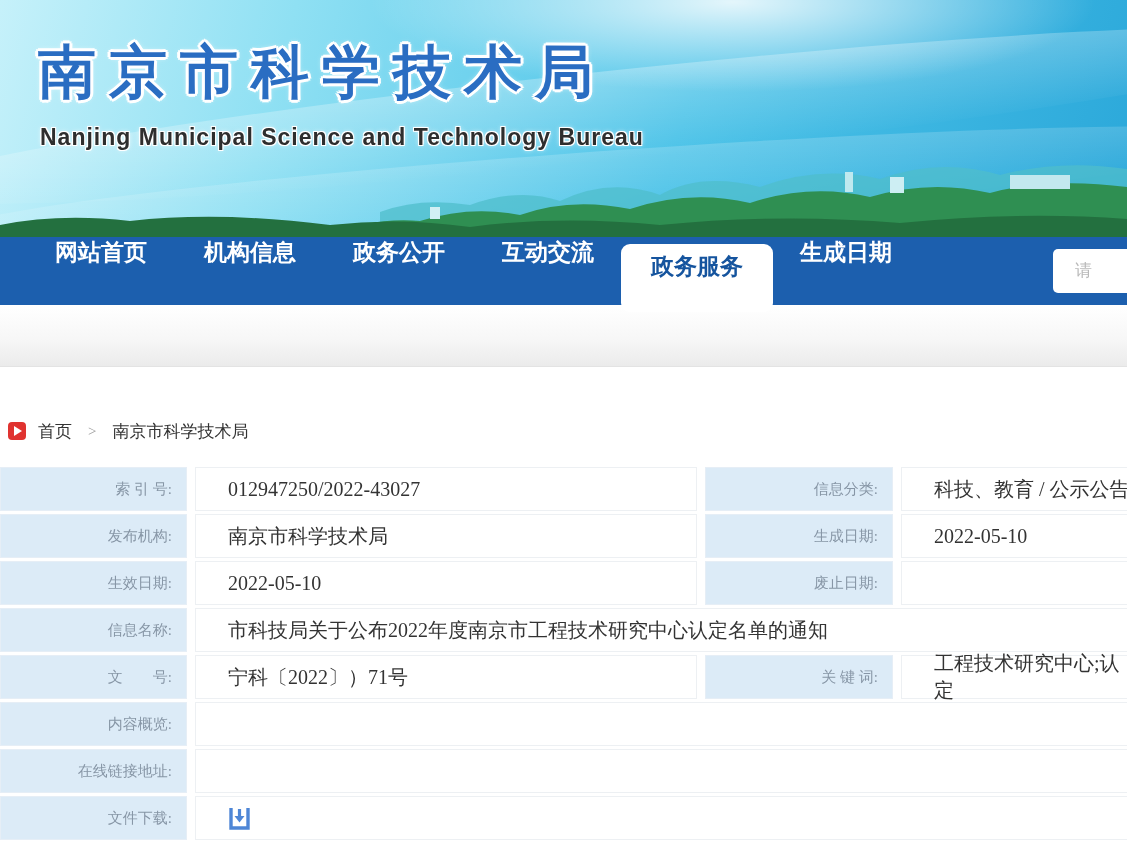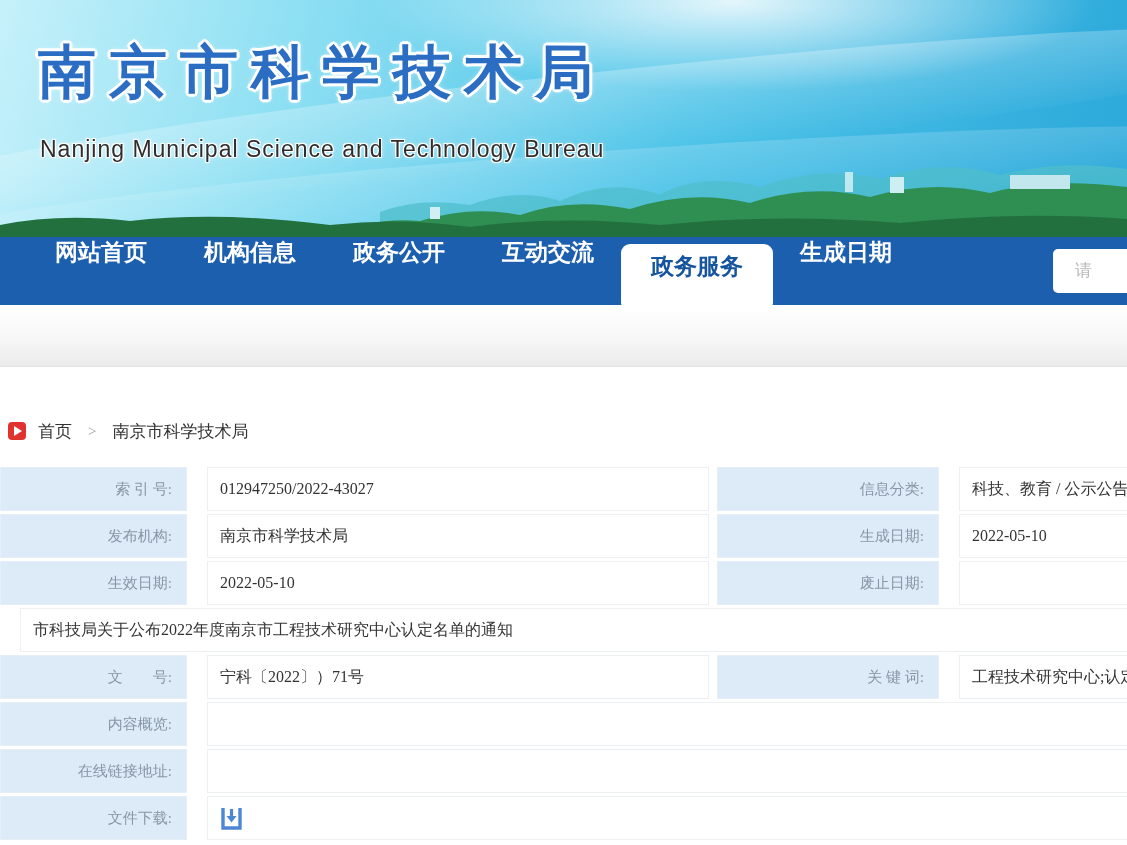--- a/index.html
+++ b/index.html
@@ -29,22 +29,22 @@
     transform:rotate(-4deg); border-radius:50%;
   }
   .banner svg.landscape { position:absolute; left:0; bottom:0; width:100%; height:120px; }
   .banner-title-cn {
     position:absolute; left:38px; top:34px;
     font-size:58px; font-weight:bold; letter-spacing:13px; color:#2a6dc2;
     text-shadow:-2px -2px 0 #fff, 2px -2px 0 #fff, -2px 2px 0 #fff, 2px 2px 0 #fff,
                  0 -3px 0 #fff, 0 3px 0 #fff, -3px 0 0 #fff, 3px 0 0 #fff, 0 0 6px rgba(255,255,255,.9);
   }
   .banner-title-en {
-    position:absolute; left:40px; top:136px;
-    font-size:23px; font-weight:normal; letter-spacing:1px; color:#2e2e2e;
+    position:absolute; left:40px; top:124px;
+    font-size:23px; font-weight:bold; letter-spacing:1px; color:#2e2e2e;
     text-shadow:-1px -1px 0 #fff, 1px -1px 0 #fff, -1px 1px 0 #fff, 1px 1px 0 #fff, 0 0 5px rgba(255,255,255,.9);
   }
 
   
   .topnav {
     position:relative; width:100%; height:68px; background:#1c5fae;
     display:flex; padding-left:55px;
   }
   .nav-item {
     color:#fff; font-size:23px; font-weight:bold; margin-right:57px;
@@ -96,26 +96,26 @@
     font-family:"Liberation Serif","DejaVu Serif",serif;
   }
   .trow { display:flex; margin-bottom:3px; height:44px; }
   .trow > div { height:44px; display:flex; align-items:center; }
   .tlab {
     background:#dcebf7; color:#8796a6; font-size:15px;
     justify-content:flex-end; padding-right:14px; white-space:pre;
     border:1px solid #e6eef6;
   }
   .tval {
-    background:#fff; color:#333; font-size:16px;
-    padding-left:12px; border:1px solid #edf0f3; margin-left:20px;
+    background:#fff; color:#333; font-size:20px;
+    padding-left:32px; border:1px solid #edf0f3; margin-left:8px;
   }
   .w-lab1 { width:187px; }
   .w-val1 { width:502px; }
-  .w-lab2 { width:222px; margin-left:8px; }
+  .w-lab2 { width:188px; margin-left:8px; }
   .w-val2 { flex:1; }
   .w-valfull { flex:1; }
   .dl-icon { margin-right:67px; flex:0 0 auto; display:inline-flex; cursor:pointer; }
   .dl-file { cursor:pointer; }
 </style>
 </head>
 <body>
 
 <div class="page">
 
@@ -180,20 +180,21 @@
     </div>
 
     <div class="trow">
       <div class="tlab w-lab1">生效日期:</div>
       <div class="tval w-val1">2022-05-10</div>
       <div class="tlab w-lab2">废止日期:</div>
       <div class="tval w-val2"></div>
     </div>
 
     <div class="trow">
+      <div class="tlab w-lab1">信息名称:</div>
       <div class="tval w-valfull">市科技局关于公布2022年度南京市工程技术研究中心认定名单的通知</div>
     </div>
 
     <div class="trow">
       <div class="tlab w-lab1">文　　号:</div>
       <div class="tval w-val1">宁科〔2022〕）71号</div>
       <div class="tlab w-lab2">关 键 词:</div>
       <div class="tval w-val2">工程技术研究中心;认定</div>
     </div>
 

